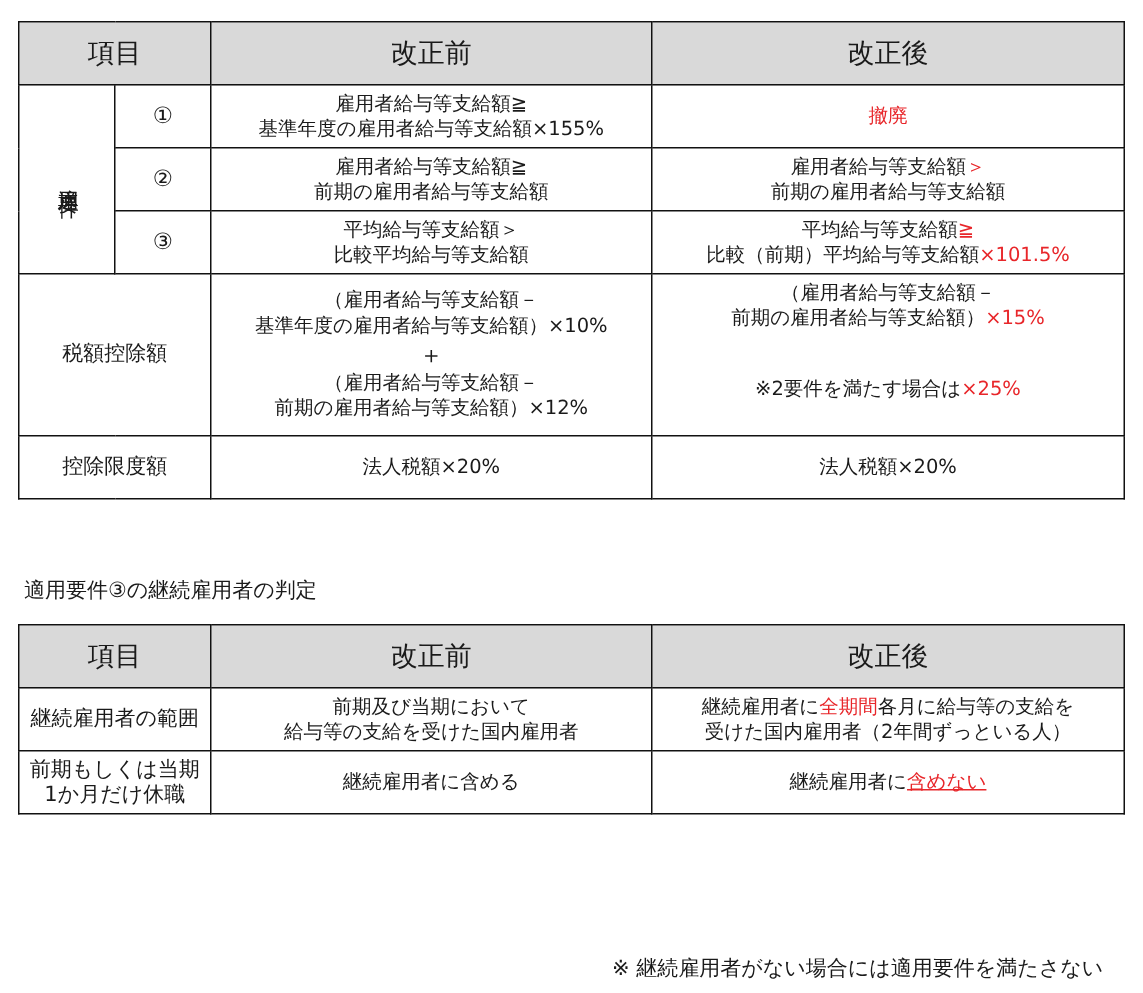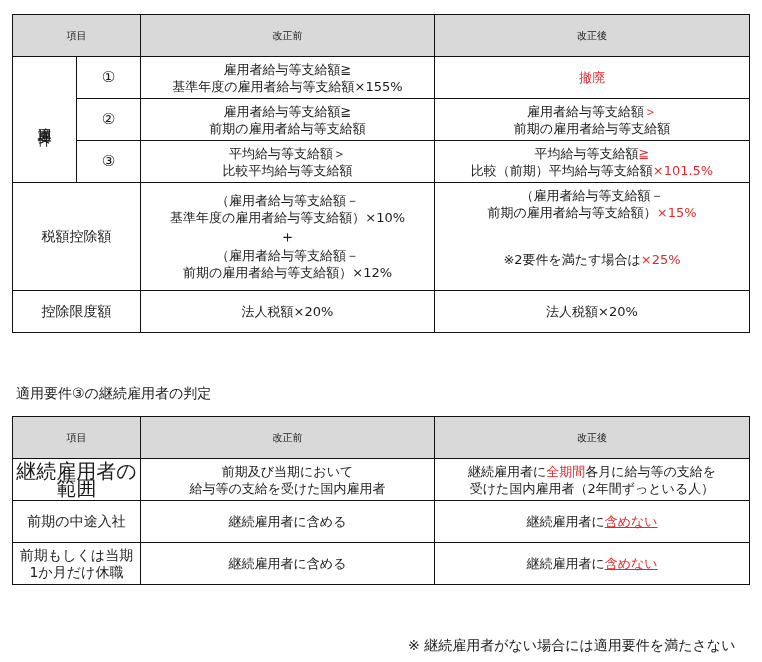--- a/index.html
+++ b/index.html
@@ -1,20 +1,20 @@
 <!DOCTYPE html>
 <html><head>
   <meta charset="utf-8">
   <style>
     html, body { margin:0; padding:0; background:#ffffff; }
     body { width:762px; height:662px; position:relative; overflow:hidden;
       font-family: "DejaVu Sans", "Liberation Sans", sans-serif; color:#1a1a1a; font-size:13px; }
     table { border-collapse: collapse; position:absolute; table-layout: fixed; }
     td, th { border: 1.5px solid #111; text-align:center; vertical-align:middle; padding:0 4px; line-height:17px; font-weight:normal; }
-    th { background:#d9d9d9; font-size:10px; }
+    th { background:#d9d9d9; font-size:18px; }
     .red { color:#e8262a; }
     .u { text-decoration: underline; text-decoration-color:#e8262a; }
     .vertical { writing-mode: vertical-rl; text-orientation: upright; letter-spacing:2px; font-size:14px; }
     #t1 { left:12px; top:14px; width:737px; }
     #t2 { left:12px; top:416px; width:737px; }
     .section-title { position:absolute; left:16px; top:385px; font-size:14px; }
     .footnote { position:absolute; left:408px; top:637px; font-size:14px; }
     .block { display:block; }
     .plus { display:block; font-size:16px; margin:2px 0; }
   </style>
@@ -97,34 +97,29 @@
       <col style="width:294px">
       <col style="width:315px">
     </colgroup>
   <tbody>
       <tr style="height:42px">
     <th>項目</th>
     <th>改正前</th>
     <th>改正後</th>
   </tr>
   <tr style="height:42px">
-    <td style="font-size:20px; padding:0 2px">継続雇用者の範囲</td>
+    <td style="font-size:14px; padding:0 2px">継続雇用者の範囲</td>
     <td>
       <span class="block">前期及び当期において</span>
       <span class="block">給与等の支給を受けた国内雇用者</span>
     </td>
     <td>
       <span class="block"><span>継続雇用者に</span><span class="red">全期間</span><span>各月に給与等の支給を</span></span>
       <span class="block">受けた国内雇用者（2年間ずっといる人）</span>
     </td>
-  </tr>
-  <tr style="height:42px">
-    <td style="font-size:14px">前期の中途入社</td>
-    <td>継続雇用者に含める</td>
-    <td><span>継続雇用者に</span><span class="red u">含めない</span></td>
   </tr>
   <tr style="height:42px">
     <td style="font-size:14px">
       <span class="block">前期もしくは当期</span>
       <span class="block">1か月だけ休職</span>
     </td>
     <td>継続雇用者に含める</td>
     <td><span>継続雇用者に</span><span class="red u">含めない</span></td>
   </tr>
 </tbody>

